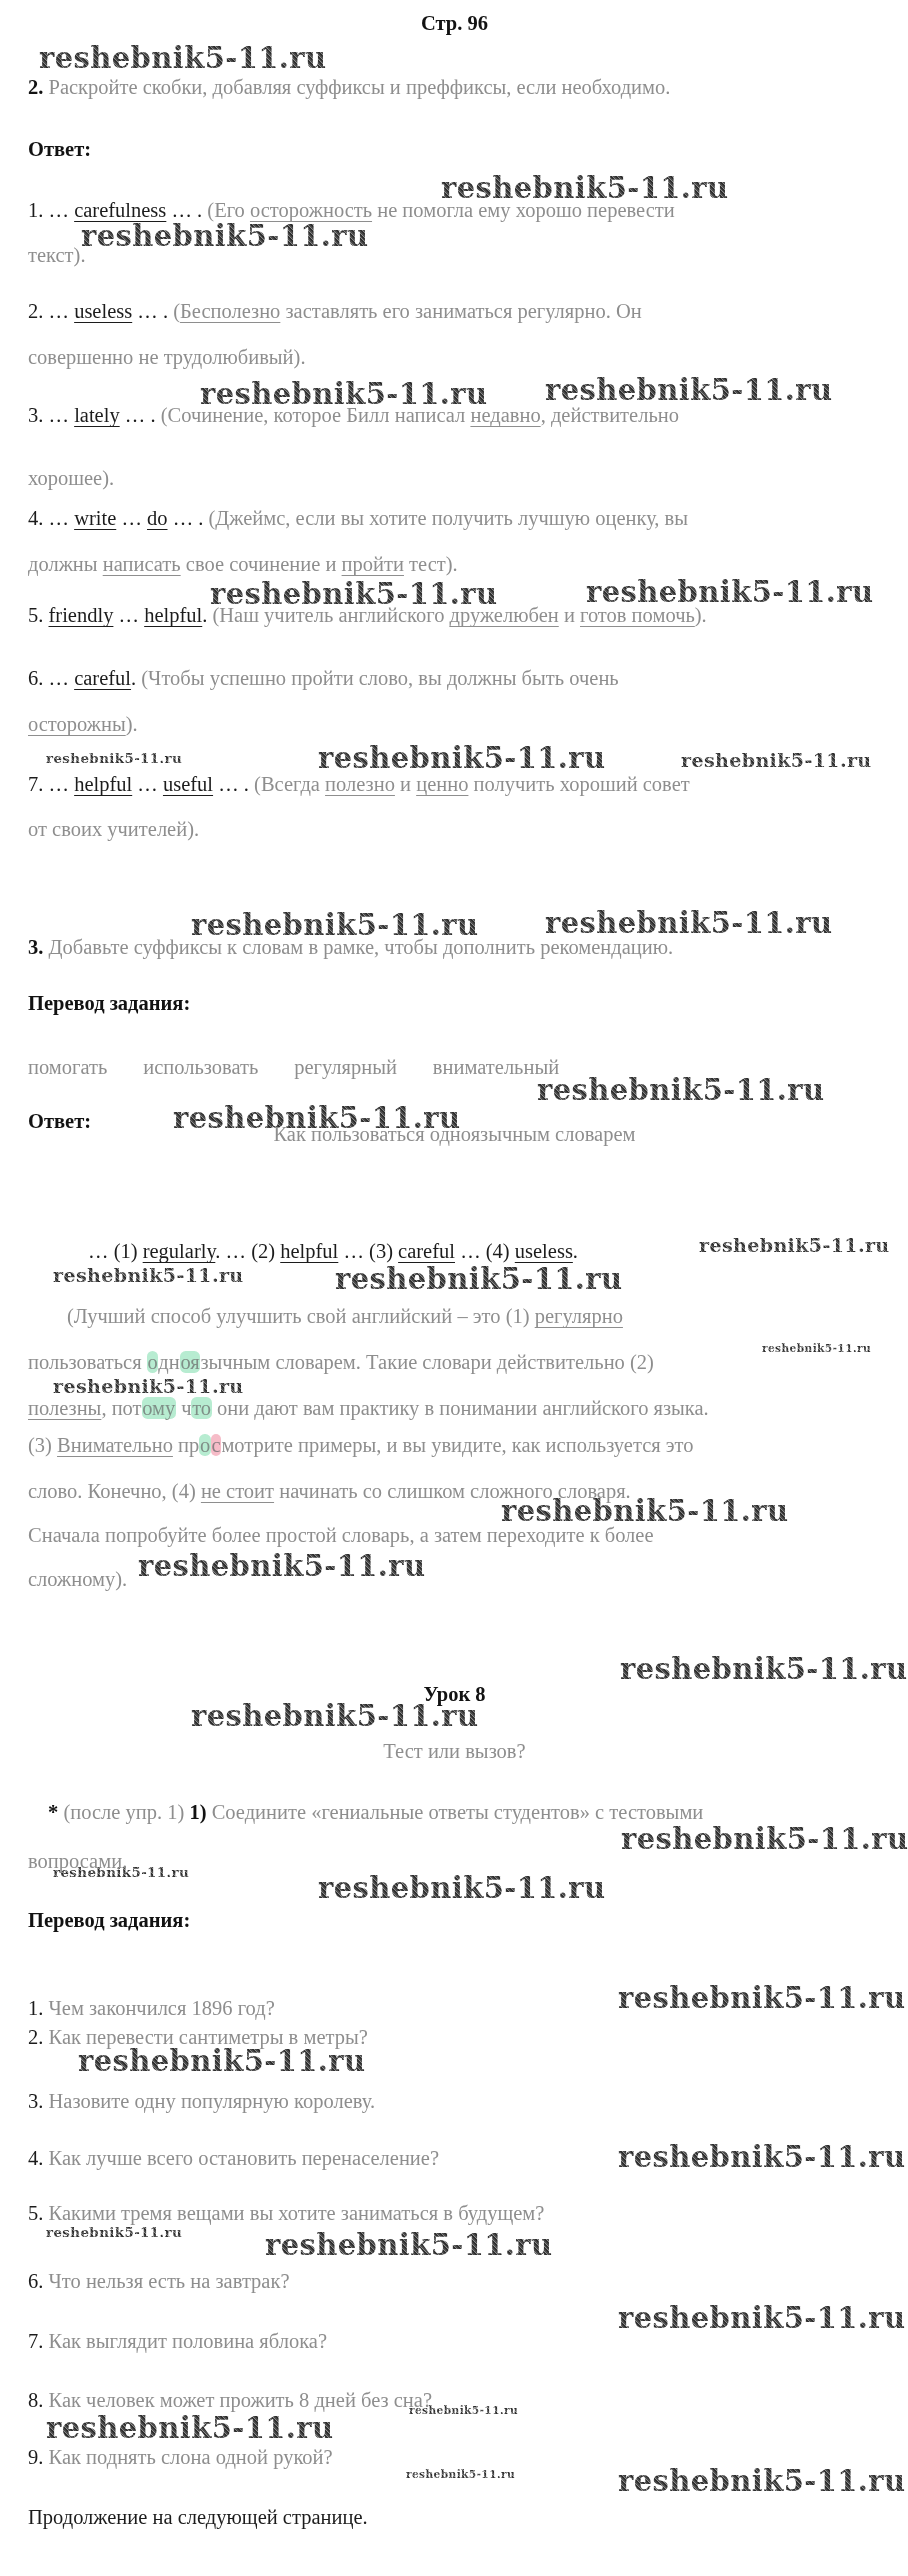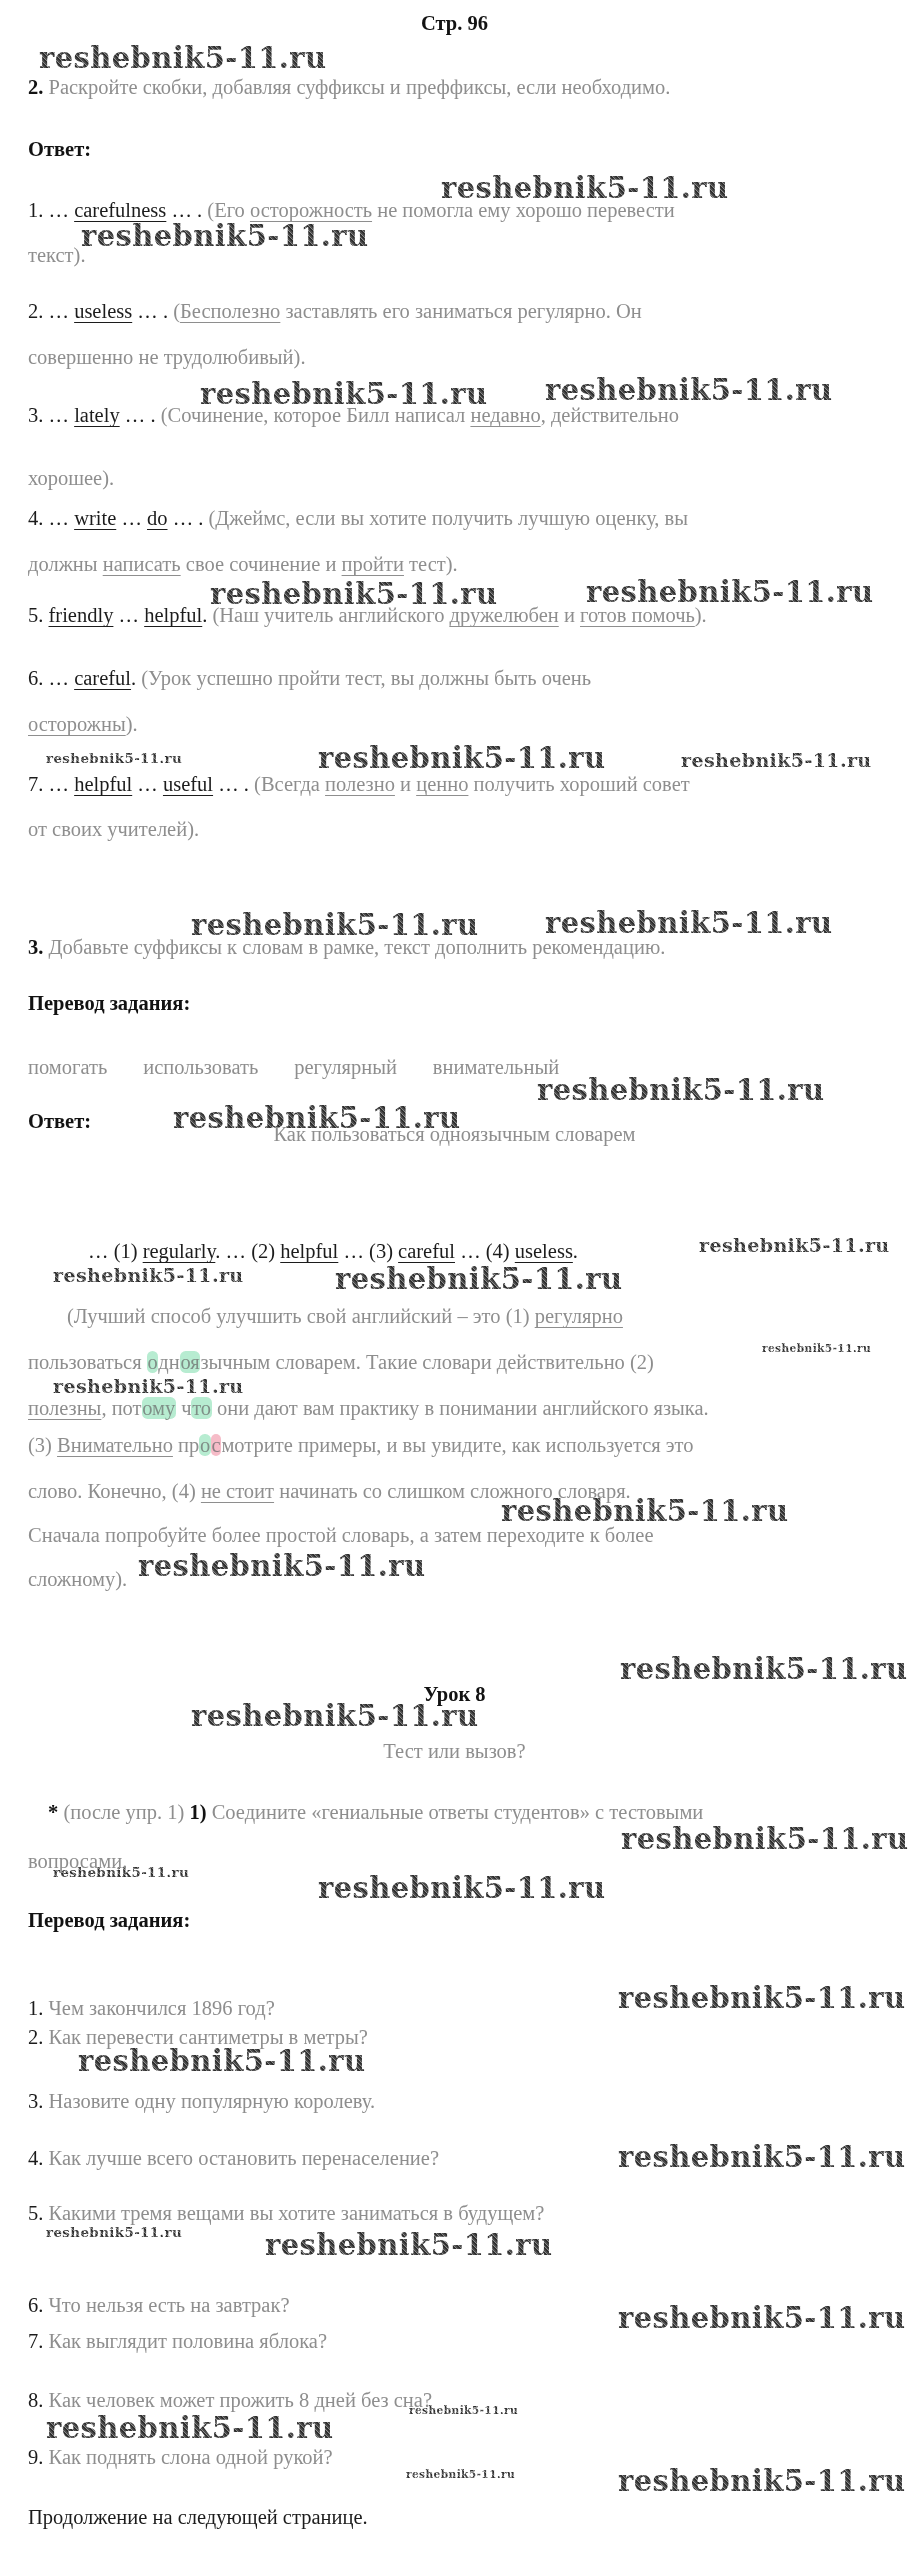--- a/index.html
+++ b/index.html
@@ -95,25 +95,25 @@
       <div class="line" style="top: 137px;"><span class="seg-b">Ответ:</span></div>
       <div class="line" style="top: 198px;"><span class="seg-k">1. … </span><span class="seg-ku">carefulness</span><span class="seg-k"> … . </span><span class="seg-g">(Его </span><span class="seg-gu">осторожность</span><span class="seg-g"> не помогла ему хорошо перевести</span></div>
       <div class="line" style="top: 243px;"><span class="seg-g">текст).</span></div>
       <div class="line" style="top: 299px;"><span class="seg-k">2. … </span><span class="seg-ku">useless</span><span class="seg-k"> … . </span><span class="seg-g">(</span><span class="seg-gu">Бесполезно</span><span class="seg-g"> заставлять его заниматься регулярно. Он</span></div>
       <div class="line" style="top: 345px;"><span class="seg-g">совершенно не трудолюбивый).</span></div>
       <div class="line" style="top: 403px;"><span class="seg-k">3. … </span><span class="seg-ku">lately</span><span class="seg-k"> … . </span><span class="seg-g">(Сочинение, которое Билл написал </span><span class="seg-gu">недавно</span><span class="seg-g">, действительно</span></div>
       <div class="line" style="top: 450px; margin-top: 16px;"><span class="seg-g">хорошее).</span></div>
       <div class="line" style="top: 506px;"><span class="seg-k">4. … </span><span class="seg-ku">write</span><span class="seg-k"> … </span><span class="seg-ku">do</span><span class="seg-k"> … . </span><span class="seg-g">(Джеймс, если вы хотите получить лучшую оценку, вы</span></div>
       <div class="line" style="top: 552px;"><span class="seg-g">должны </span><span class="seg-gu">написать</span><span class="seg-g"> свое сочинение и </span><span class="seg-gu">пройти</span><span class="seg-g"> тест).</span></div>
       <div class="line" style="top: 603px;"><span class="seg-k">5. </span><span class="seg-ku">friendly</span><span class="seg-k"> … </span><span class="seg-ku">helpful</span><span class="seg-k">. </span><span class="seg-g">(Наш учитель английского </span><span class="seg-gu">дружелюбен</span><span class="seg-g"> и </span><span class="seg-gu">готов помочь</span><span class="seg-g">).</span></div>
-      <div class="line" style="top: 666px;"><span class="seg-k">6. … </span><span class="seg-ku">careful</span><span class="seg-k">. </span><span class="seg-g">(Урок успешно пройти тест, вы должны быть очень</span></div>
+      <div class="line" style="top: 666px;"><span class="seg-k">6. … </span><span class="seg-ku">careful</span><span class="seg-k">. </span><span class="seg-g">(Чтобы успешно пройти слово, вы должны быть очень</span></div>
       <div class="line" style="top: 712px;"><span class="seg-gu">осторожны</span><span class="seg-g">).</span></div>
       <div class="line" style="top: 772px;"><span class="seg-k">7. … </span><span class="seg-ku">helpful</span><span class="seg-k"> … </span><span class="seg-ku">useful</span><span class="seg-k"> … . </span><span class="seg-g">(Всегда </span><span class="seg-gu">полезно</span><span class="seg-g"> и </span><span class="seg-gu">ценно</span><span class="seg-g"> получить хороший совет</span></div>
       <div class="line" style="top: 817px;"><span class="seg-g">от своих учителей).</span></div>
-      <div class="line" style="top: 935px;"><span class="seg-b">3. </span><span class="seg-g">Добавьте суффиксы к словам в рамке, текст дополнить рекомендацию.</span></div>
+      <div class="line" style="top: 935px;"><span class="seg-b">3. </span><span class="seg-g">Добавьте суффиксы к словам в рамке, чтобы дополнить рекомендацию.</span></div>
       <div class="line" style="top: 991px;"><span class="seg-b">Перевод задания:</span></div>
       <div class="line" style="top: 1055px;"><span class="seg-g">помогать       использовать       регулярный       внимательный</span></div>
       <div class="line" style="top: 1109px;"><span class="seg-b">Ответ:</span></div>
       <div class="line center" style="top: 1122px;"><span class="seg-g">Как пользоваться одноязычным словарем</span></div>
       <div class="line" style="top: 1239px; left: 88px;"><span class="seg-k">… (1) </span><span class="seg-ku">regularly</span><span class="seg-k">. … (2) </span><span class="seg-ku">helpful</span><span class="seg-k"> … (3) </span><span class="seg-ku">careful</span><span class="seg-k"> … (4) </span><span class="seg-ku">useless</span><span class="seg-k">.</span></div>
       <div class="line" style="top: 1304px; left: 67px;"><span class="seg-g">(Лучший способ улучшить свой английский – это (1) </span><span class="seg-gu">регулярно</span></div>
       <div class="line" style="top: 1350px;"><span class="seg-g">пользоваться </span><span class="seg-m">о</span><span class="seg-g">дн</span><span class="seg-m">оя</span><span class="seg-g">зычным словарем. Такие словари действительно (2)</span></div>
       <div class="line" style="top: 1396px;"><span class="seg-gu">полезны</span><span class="seg-g">, пот</span><span class="seg-m">ому</span><span class="seg-g"> ч</span><span class="seg-m">то</span><span class="seg-g"> они дают вам практику в понимании английского языка.</span></div>
       <div class="line" style="top: 1433px; text-align: right;"><span class="seg-g">(3) </span><span class="seg-gu">Внимательно</span><span class="seg-g"> пр</span><span class="seg-m">о</span><span class="seg-p">с</span><span class="seg-g">мотрите примеры, и вы увидите, как используется это</span></div>
       <div class="line" style="top: 1479px;"><span class="seg-g">слово. Конечно, (4) </span><span class="seg-gu">не стоит</span><span class="seg-g"> начинать со слишком сложного словаря.</span></div>
@@ -122,20 +122,20 @@
       <div class="line center" style="top: 1682px;"><span class="seg-b">Урок 8</span></div>
       <div class="line center" style="top: 1739px;"><span class="seg-g">Тест или вызов?</span></div>
       <div class="line" style="top: 1800px; margin-left: 20px;"><span class="seg-b">* </span><span class="seg-g">(после упр. 1) </span><span class="seg-b">1) </span><span class="seg-g">Соедините «гениальные ответы студентов» с тестовыми</span></div>
       <div class="line" style="top: 1849px;"><span class="seg-g">вопросами.</span></div>
       <div class="line" style="top: 1908px;"><span class="seg-b">Перевод задания:</span></div>
       <div class="line" style="top: 1996px;"><span class="seg-k">1.</span><span class="seg-g"> Чем закончился 1896 год?</span></div>
       <div class="line" style="top: 2025px;"><span class="seg-k">2.</span><span class="seg-g"> Как перевести сантиметры в метры?</span></div>
       <div class="line" style="top: 2089px;"><span class="seg-k">3.</span><span class="seg-g"> Назовите одну популярную королеву.</span></div>
       <div class="line" style="top: 2146px;"><span class="seg-k">4.</span><span class="seg-g"> Как лучше всего остановить перенаселение?</span></div>
       <div class="line" style="top: 2201px;"><span class="seg-k">5.</span><span class="seg-g"> Какими тремя вещами вы хотите заниматься в будущем?</span></div>
-      <div class="line" style="top: 2269px; margin-top: 24px;"><span class="seg-k">6.</span><span class="seg-g"> Что нельзя есть на завтрак?</span></div>
+      <div class="line" style="top: 2269px;"><span class="seg-k">6.</span><span class="seg-g"> Что нельзя есть на завтрак?</span></div>
       <div class="line" style="top: 2329px;"><span class="seg-k">7.</span><span class="seg-g"> Как выглядит половина яблока?</span></div>
       <div class="line" style="top: 2388px;"><span class="seg-k">8.</span><span class="seg-g"> Как человек может прожить 8 дней без сна?</span></div>
       <div class="line" style="top: 2445px;"><span class="seg-k">9.</span><span class="seg-g"> Как поднять слона одной рукой?</span></div>
       <div class="line" style="top: 2505px;"><span class="seg-k">Продолжение на следующей странице.</span></div>
     </div>
 </div>
 
 
 </body></html>

